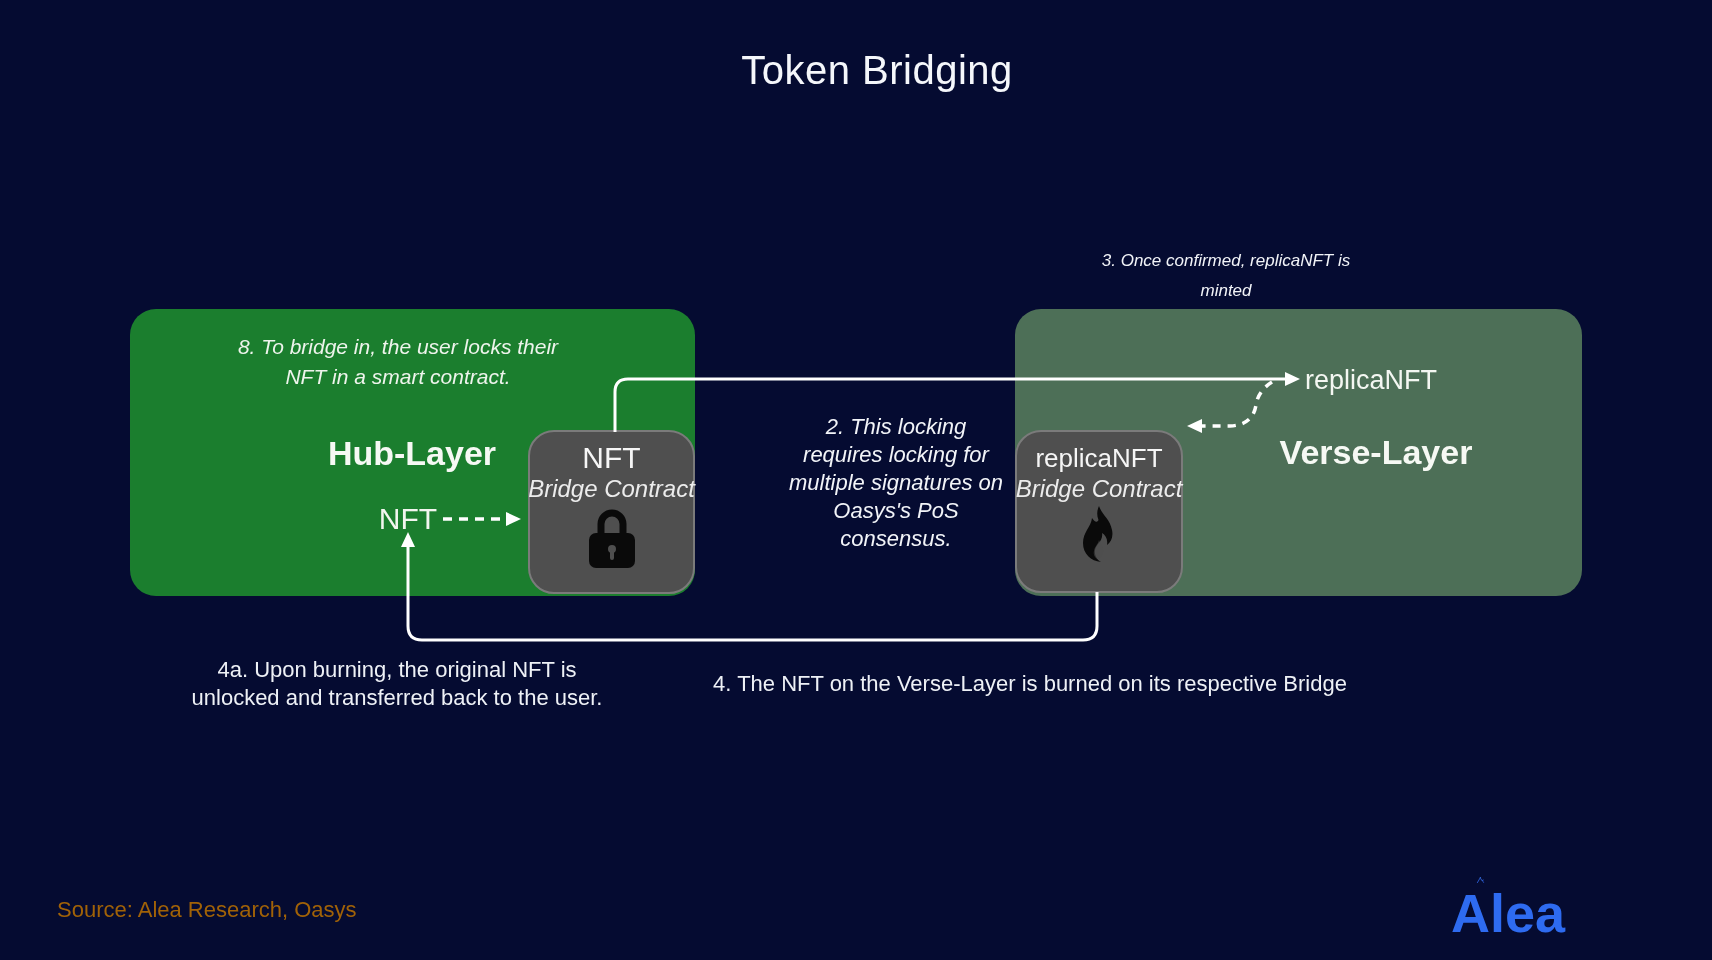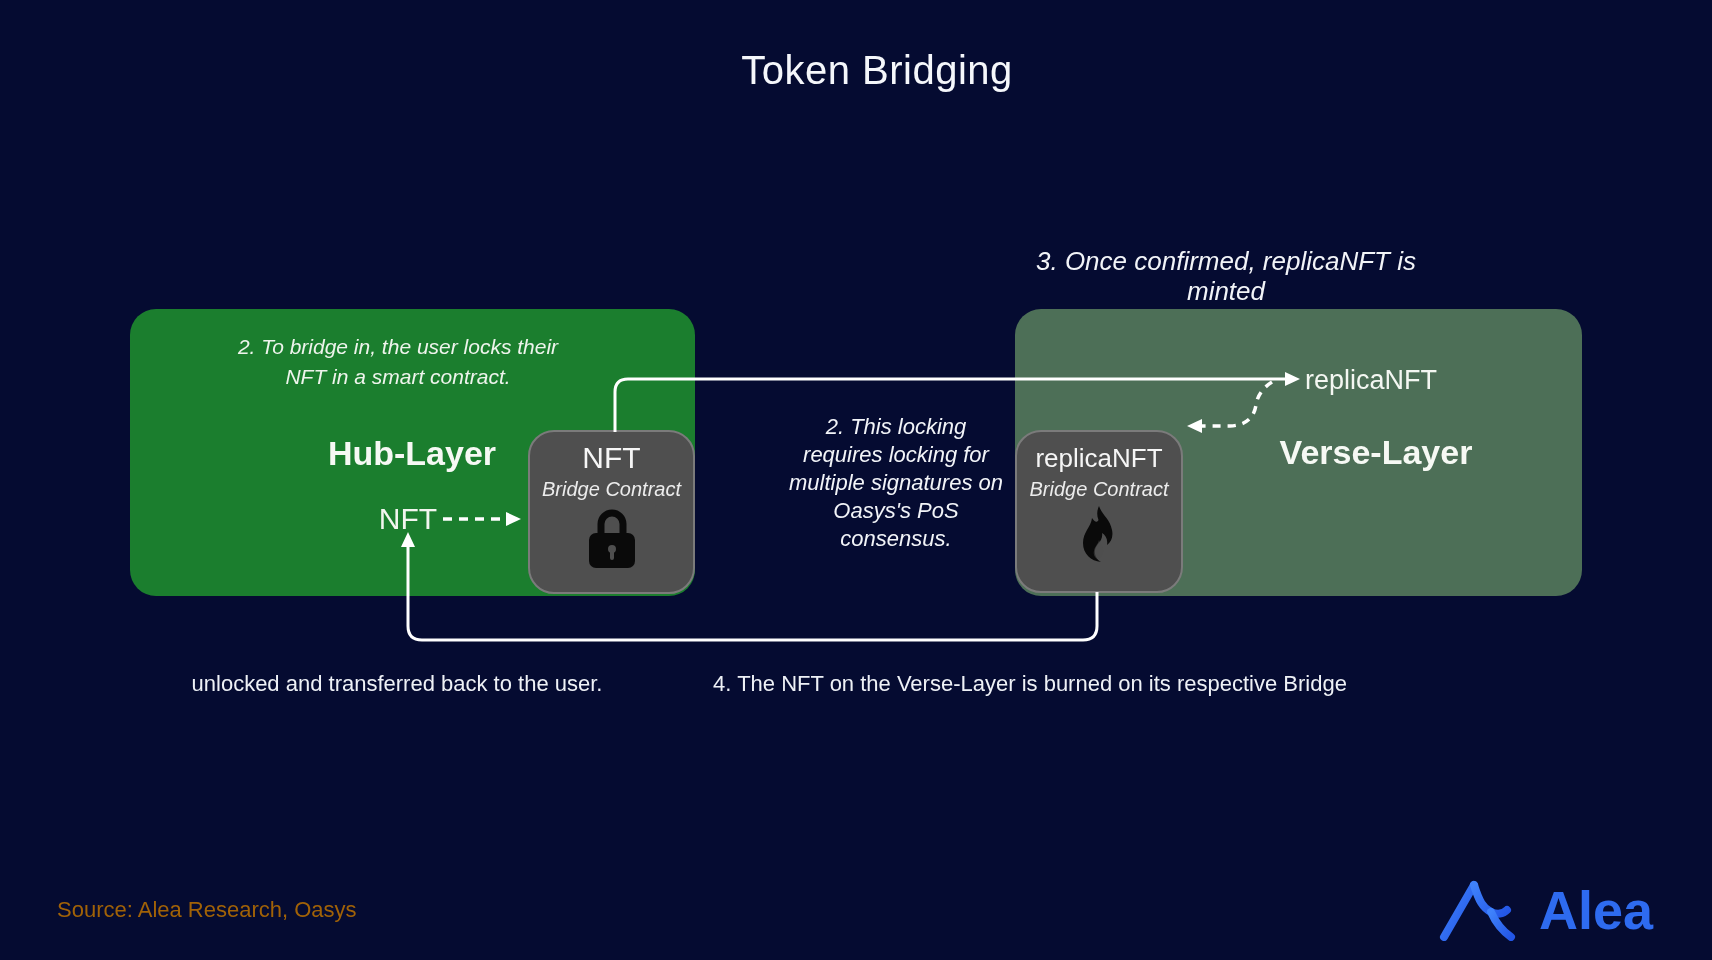--- a/index.html
+++ b/index.html
@@ -24,71 +24,72 @@
   #verse-box{left:1015px;top:309px;width:567px;height:287px;background:#4d6f57;}
 
   .layer-label{font-size:34px;font-weight:700;color:#f6f9f4;white-space:nowrap;}
   #hub-label{left:412px;top:453px;}
   #verse-label{left:1376px;top:452px;}
 
   .note{font-style:italic;color:#f2f4f8;text-align:center;white-space:nowrap;}
   .note .ln{display:block;}
   #note1{left:398px;top:362px;font-size:21px;line-height:30px;color:#eef4ec;}
   #note2{left:896px;top:483px;font-size:22px;line-height:28px;}
-  #note3{left:1226px;top:276px;font-size:26px;line-height:30px;}
+  #note3{left:1226px;top:276px;font-size:17px;line-height:30px;}
   .note-plain{font-style:normal;color:#eef1f6;text-align:center;white-space:nowrap;font-size:22px;line-height:28px;}
   #note4a{left:397px;top:684px;}
   #note4{left:1030px;top:684px;}
 
   .token-label{font-size:30px;color:#f2f6ef;white-space:nowrap;}
   #hub-token{left:408px;top:519px;}
   #replica-token{left:1305px;top:380px;font-size:27px;color:#f4f7f2;}
 
   .contract-box{
     background:#4f4f4f;border:2px solid #7b7b7b;border-radius:26px;
     box-sizing:border-box;display:flex;flex-direction:column;align-items:center;
   }
   #nft-contract{left:528px;top:430px;width:167px;height:164px;padding-top:8px;}
   #replica-contract{left:1015px;top:430px;width:168px;height:163px;padding-top:8px;}
   .contract-title{font-size:30px;color:#f6f6f6;line-height:36px;white-space:nowrap;}
   #replica-contract .contract-title{font-size:26px;}
-  .contract-sub{font-size:20px;font-style:italic;color:#ececec;line-height:26px;white-space:nowrap;}
+  .contract-sub{font-size:24px;font-style:italic;color:#ececec;line-height:26px;white-space:nowrap;}
   .contract-icon{margin-top:4px;}
 
   #arrows{left:0;top:0;width:1712px;height:960px;pointer-events:none;}
 
   #source{left:57px;top:910px;font-size:22px;color:#a16207;white-space:nowrap;text-align:right;}
 
-  #logo{left:1437px;top:877px;width:240px;height:66px;display:flex;align-items:center;}
+  #logo{left:1437px;top:877px;width:240px;height:66px;display:flex;align-items:flex-start;flex-direction:column;}
   #logo-text{font-size:54px;font-weight:700;color:#2e6bf0;margin-left:14px;line-height:60px;}
 </style>
 </head>
 <body>
 
 <div class="abs layer-box" id="hub-box"></div>
 <div class="abs layer-box" id="verse-box"></div>
 
 <div class="abs center" id="title">Token Bridging</div>
 
 <div class="abs center note" id="note1">
-  <span class="ln">2. To bridge in, the user locks their</span>
+  <span class="ln">8. To bridge in, the user locks their</span>
   <span class="ln">NFT in a smart contract.</span>
 </div>
 <div class="abs center note" id="note2">
   <span class="ln">2. This locking</span>
   <span class="ln">requires locking for</span>
   <span class="ln">multiple signatures on</span>
   <span class="ln">Oasys's PoS</span>
   <span class="ln">consensus.</span>
 </div>
 <div class="abs center note" id="note3">
   <span class="ln">3. Once confirmed, replicaNFT is</span>
   <span class="ln">minted</span>
 </div>
 <div class="abs center note-plain" id="note4a">
+  <span class="ln" style="display:block">4a. Upon burning, the original NFT is</span>
   <span class="ln" style="display:block">unlocked and transferred back to the user.</span>
 </div>
 <div class="abs center note-plain" id="note4">
   <span class="ln" style="display:block">4. The NFT on the Verse-Layer is burned on its respective Bridge</span>
 </div>
 
 <div class="abs center layer-label" id="hub-label">Hub-Layer</div>
 <div class="abs center layer-label" id="verse-label">Verse-Layer</div>
 
 <div class="abs center token-label" id="hub-token">NFT</div>

